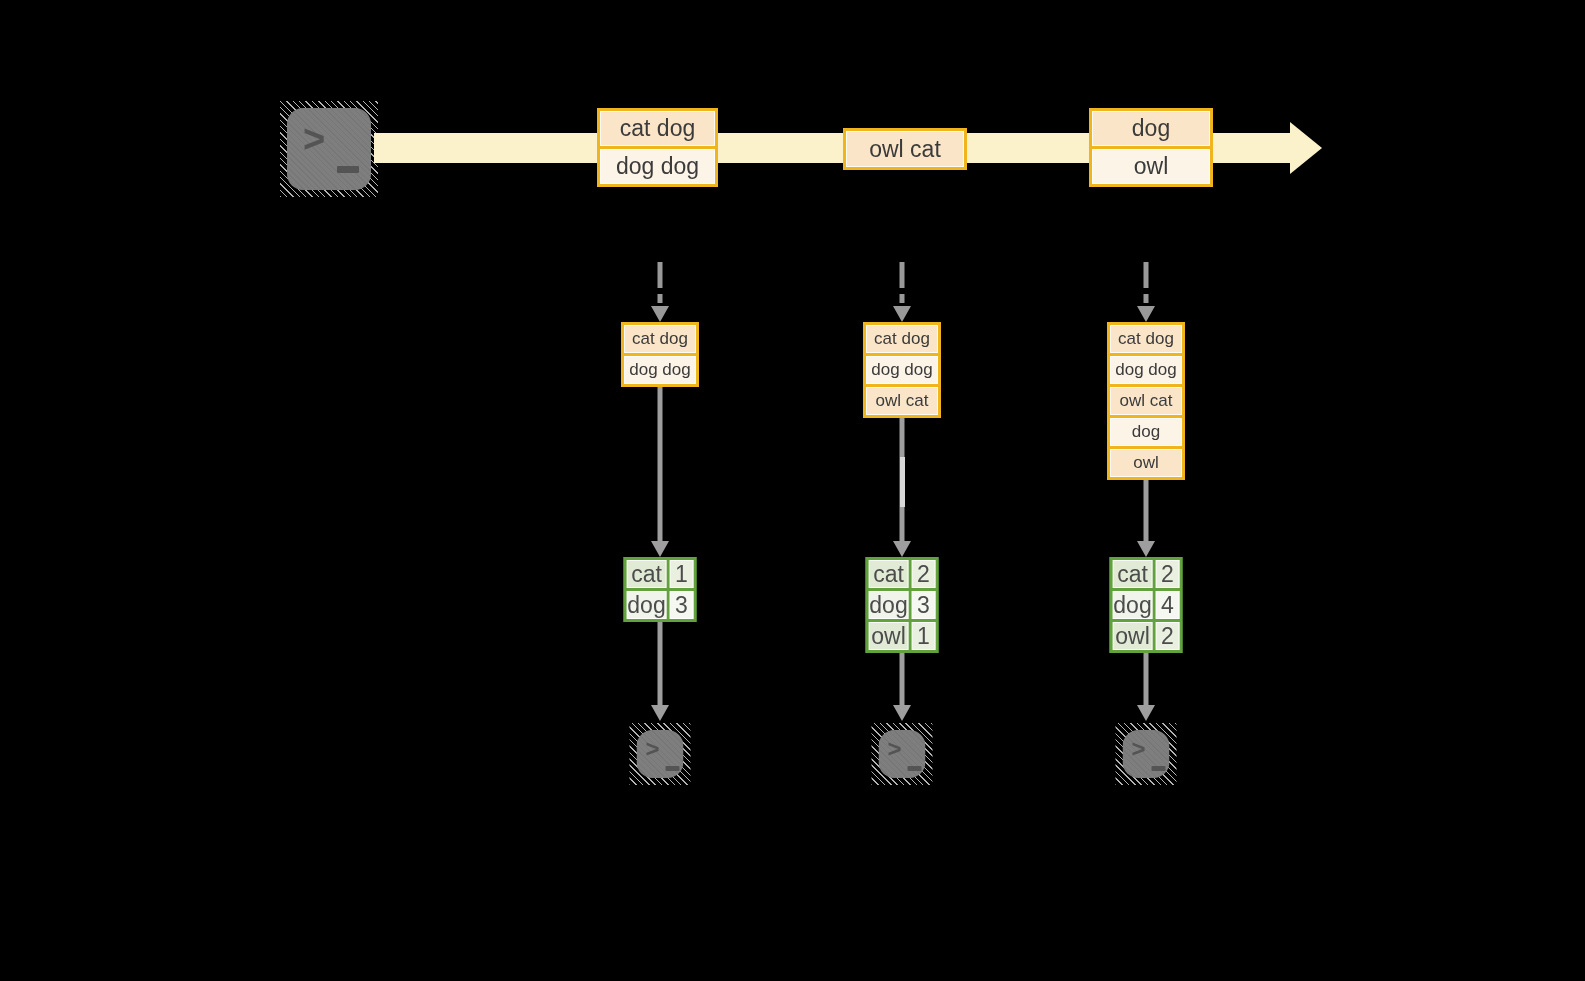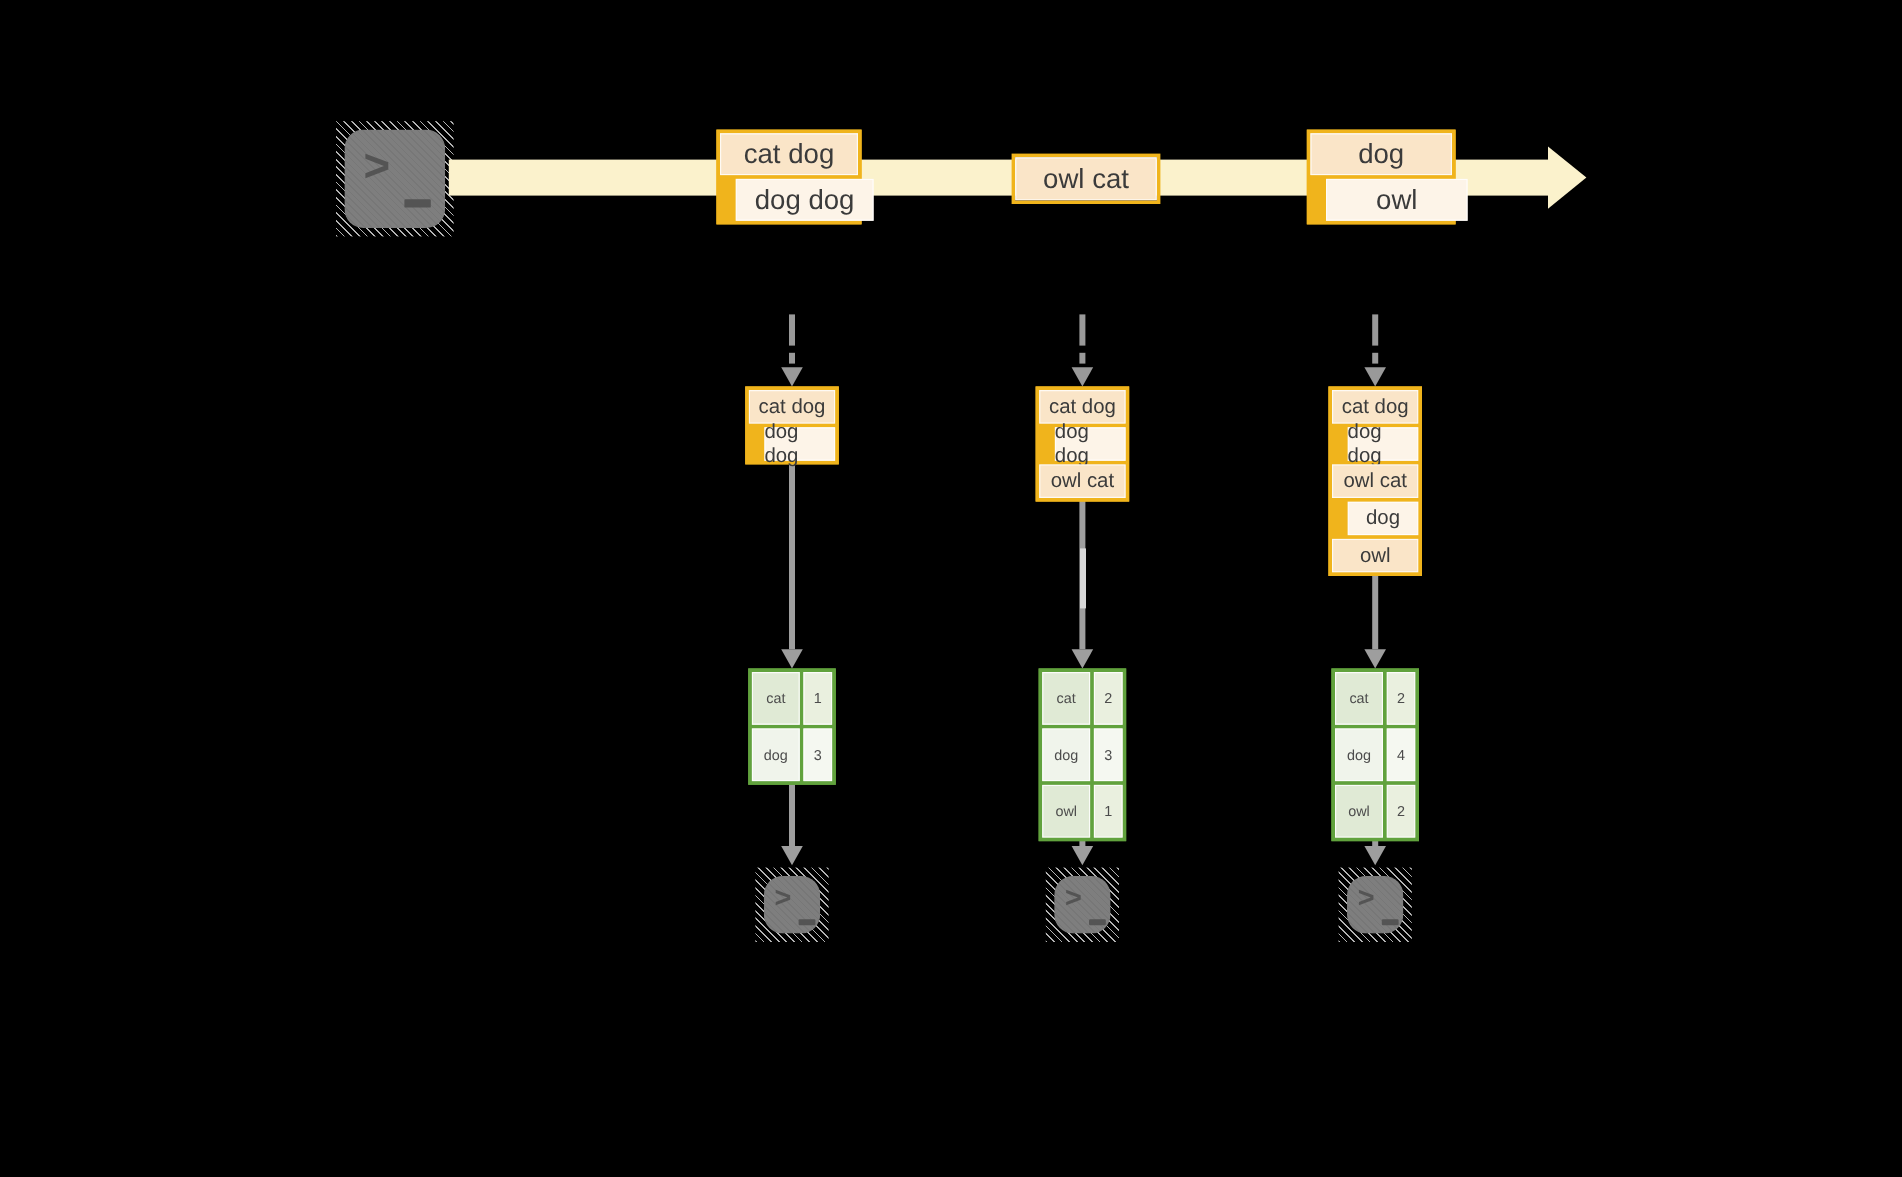--- a/index.html
+++ b/index.html
@@ -24,21 +24,21 @@
   .band-head{position:absolute;left:1290px;top:122px;width:0;height:0;z-index:1;
              border-top:26px solid rgba(0,0,0,0);border-bottom:26px solid rgba(0,0,0,0);
              border-left:32px solid #FBF2CC;}
 
   
   .obox{position:absolute;display:flex;flex-direction:column;gap:3px;
         border:3px solid #F0B41C;background:#F0B41C;z-index:2;}
   .obox .cell{box-shadow:inset 0 0 0 1px rgba(255,255,255,.8);
               display:flex;align-items:center;justify-content:center;color:#3b3b3b;}
   .cell.peach{background:#FAE5C8;}
-  .cell.cream{background:#FDF4E8;margin-left:13px;}
+  .cell.cream{background:#FDF4E8;}
   .sbox .cell{width:100%;height:35px;font-size:23px;}
   .sb1{left:597px;top:108px;width:115px;}
   .sb2{left:843px;top:128px;width:118px;}
   .sb2 .cell{height:36px;}
   .sb3{left:1089px;top:108px;width:118px;}
 
   
   .col{position:absolute;top:0;width:200px;height:981px;}
   .c1{left:560px;} .c2{left:802px;} .c3{left:1046px;}
   .col>*{position:absolute;}
@@ -56,22 +56,22 @@
   .connline{width:5px;background:#9e9e9e;z-index:1;}
   .connhead{width:0;height:0;border-left:9px solid rgba(0,0,0,0);
             border-right:9px solid rgba(0,0,0,0);border-top:16px solid #9e9e9e;z-index:1;}
   .c1 .conn-top{top:385px;height:156px;} .c2 .conn-top{top:416px;height:125px;} .c3 .conn-top{top:478px;height:63px;}
   .conn-top-head{top:541px;}
   .c1 .conn-bot{top:622px;height:84px;} .c2 .conn-bot{top:651px;height:55px;} .c3 .conn-bot{top:651px;height:55px;}
   .conn-bot-head{top:705px;}
 
   .wtable{top:557px;display:grid;grid-template-columns:40px 24px;gap:3px;
           border:3px solid #61A23D;background:#61A23D;z-index:3;}
-  .wtable .tcell{height:44px;display:flex;align-items:center;justify-content:center;
-                 font-size:12px;color:#4c4c4c;box-shadow:inset 0 0 0 1px rgba(255,255,255,.85);}
+  .wtable .tcell{height:28px;display:flex;align-items:center;justify-content:center;
+                 font-size:23px;color:#4c4c4c;box-shadow:inset 0 0 0 1px rgba(255,255,255,.85);}
   .tcell.wdark{background:#E0EAD5;} .tcell.ndark{background:#EAF0DF;}
   .tcell.wlight{background:#F0F4EB;} .tcell.nlight{background:#F5F8F1;}
 
   
   .query-box{position:absolute;left:695px;top:457px;width:428px;height:50px;background:#fff;z-index:2;
              display:flex;align-items:center;justify-content:center;}
   .query-box span{font-size:33px;font-weight:300;color:#2b2b2b;letter-spacing:.5px;}
   .conn-through{position:absolute;left:900px;top:457px;width:5px;height:50px;background:#d8d8d8;z-index:3;}
 </style>
 </head>

